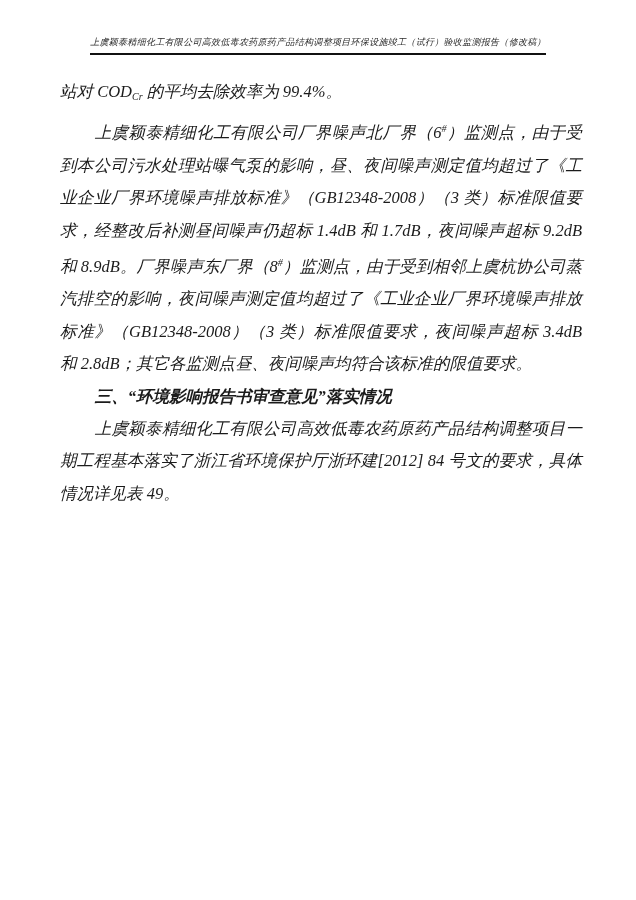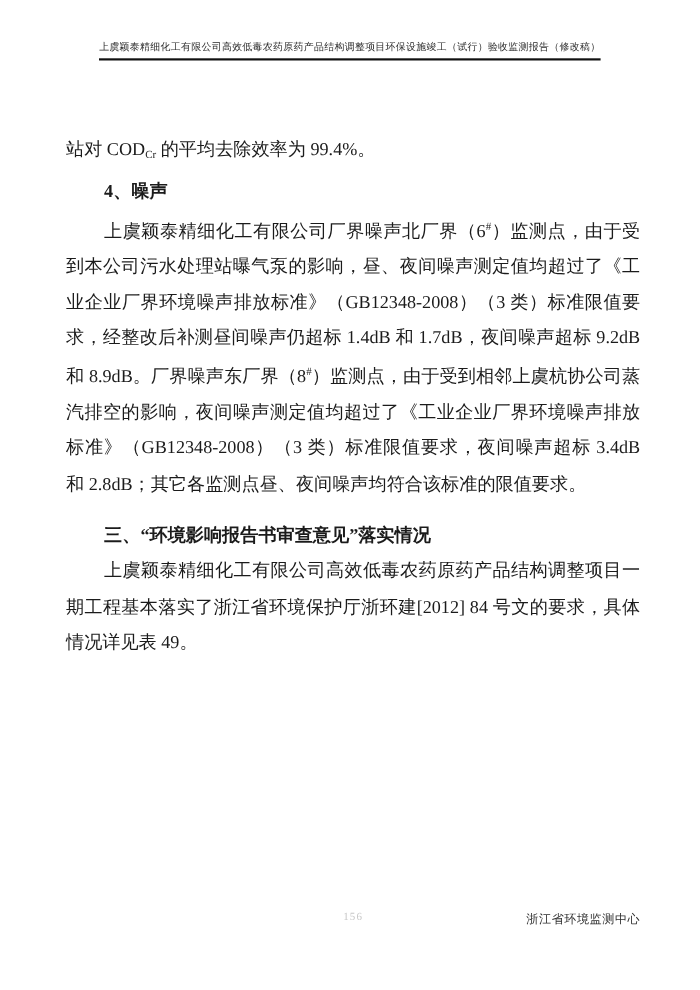--- a/index.html
+++ b/index.html
@@ -8,20 +8,21 @@
     background: #ffffff;
   }
   .page {
     position: relative;
     width: 636px;
     height: 900px;
     background: #ffffff;
     overflow: hidden;
     font-family: "Liberation Serif", "DejaVu Serif", serif;
     color: #1b1b1b;
+    font-style: italic;
   }
   .doc-header {
     position: absolute;
     top: 36px;
     left: 0;
     width: 100%;
     text-align: center;
   }
   .doc-header-inner {
     display: inline-block;
@@ -43,29 +44,27 @@
     line-height: 32.4px;
     text-align: justify;
     color: #1b1b1b;
   }
   .para {
     margin: 0;
     text-indent: 2.1em;
   }
   .para.no-indent {
     text-indent: 0;
-    margin-top: 44px;
   }
   .heading {
     margin: 0;
     font-weight: bold;
     text-indent: 2.1em;
   }
   .heading-major {
-    margin-top: 15px;
   }
   sub.small-sub {
     font-size: 10px;
     vertical-align: -3px;
   }
   sup.small-sup {
     font-size: 10px;
     vertical-align: 6px;
   }
   .doc-footer {
@@ -100,29 +99,24 @@
 
   <div class="doc-header">
     <span class="doc-header-inner">上虞颖泰精细化工有限公司高效低毒农药原药产品结构调整项目环保设施竣工（试行）验收监测报告（修改稿）</span>
   </div>
 
   <div class="doc-body">
 
     <p class="para no-indent"><span>站对 COD</span><sub class="small-sub">Cr</sub><span> 的平均去除效率为 99.4%。</span></p>
 
 
-    <p class="heading">4、噪声</p>
 
 
     <p class="para"><span>上虞颖泰精细化工有限公司厂界噪声北厂界（6</span><sup class="small-sup">#</sup><span>）监测点，由于受到本公司污水处理站曝气泵的影响，昼、夜间噪声测定值均超过了《工业企业厂界环境噪声排放标准》（GB12348-2008）（3 类）标准限值要求，经整改后补测昼间噪声仍超标 1.4dB 和 1.7dB，夜间噪声超标 9.2dB 和 8.9dB。厂界噪声东厂界（8</span><sup class="small-sup">#</sup><span>）监测点，由于受到相邻上虞杭协公司蒸汽排空的影响，夜间噪声测定值均超过了《工业企业厂界环境噪声排放标准》（GB12348-2008）（3 类）标准限值要求，夜间噪声超标 3.4dB 和 2.8dB；其它各监测点昼、夜间噪声均符合该标准的限值要求。</span></p>
 
     <p class="heading heading-major">三、“环境影响报告书审查意见”落实情况</p>
 
     <p class="para">上虞颖泰精细化工有限公司高效低毒农药原药产品结构调整项目一期工程基本落实了浙江省环境保护厅浙环建[2012] 84 号文的要求，具体情况详见表 49。</p>
 
   </div>
 
-  <div class="doc-footer">
-    <span class="page-number">156</span>
-    <span class="footer-org">浙江省环境监测中心</span>
-  </div>
 
 </div>
 
 </body></html>

